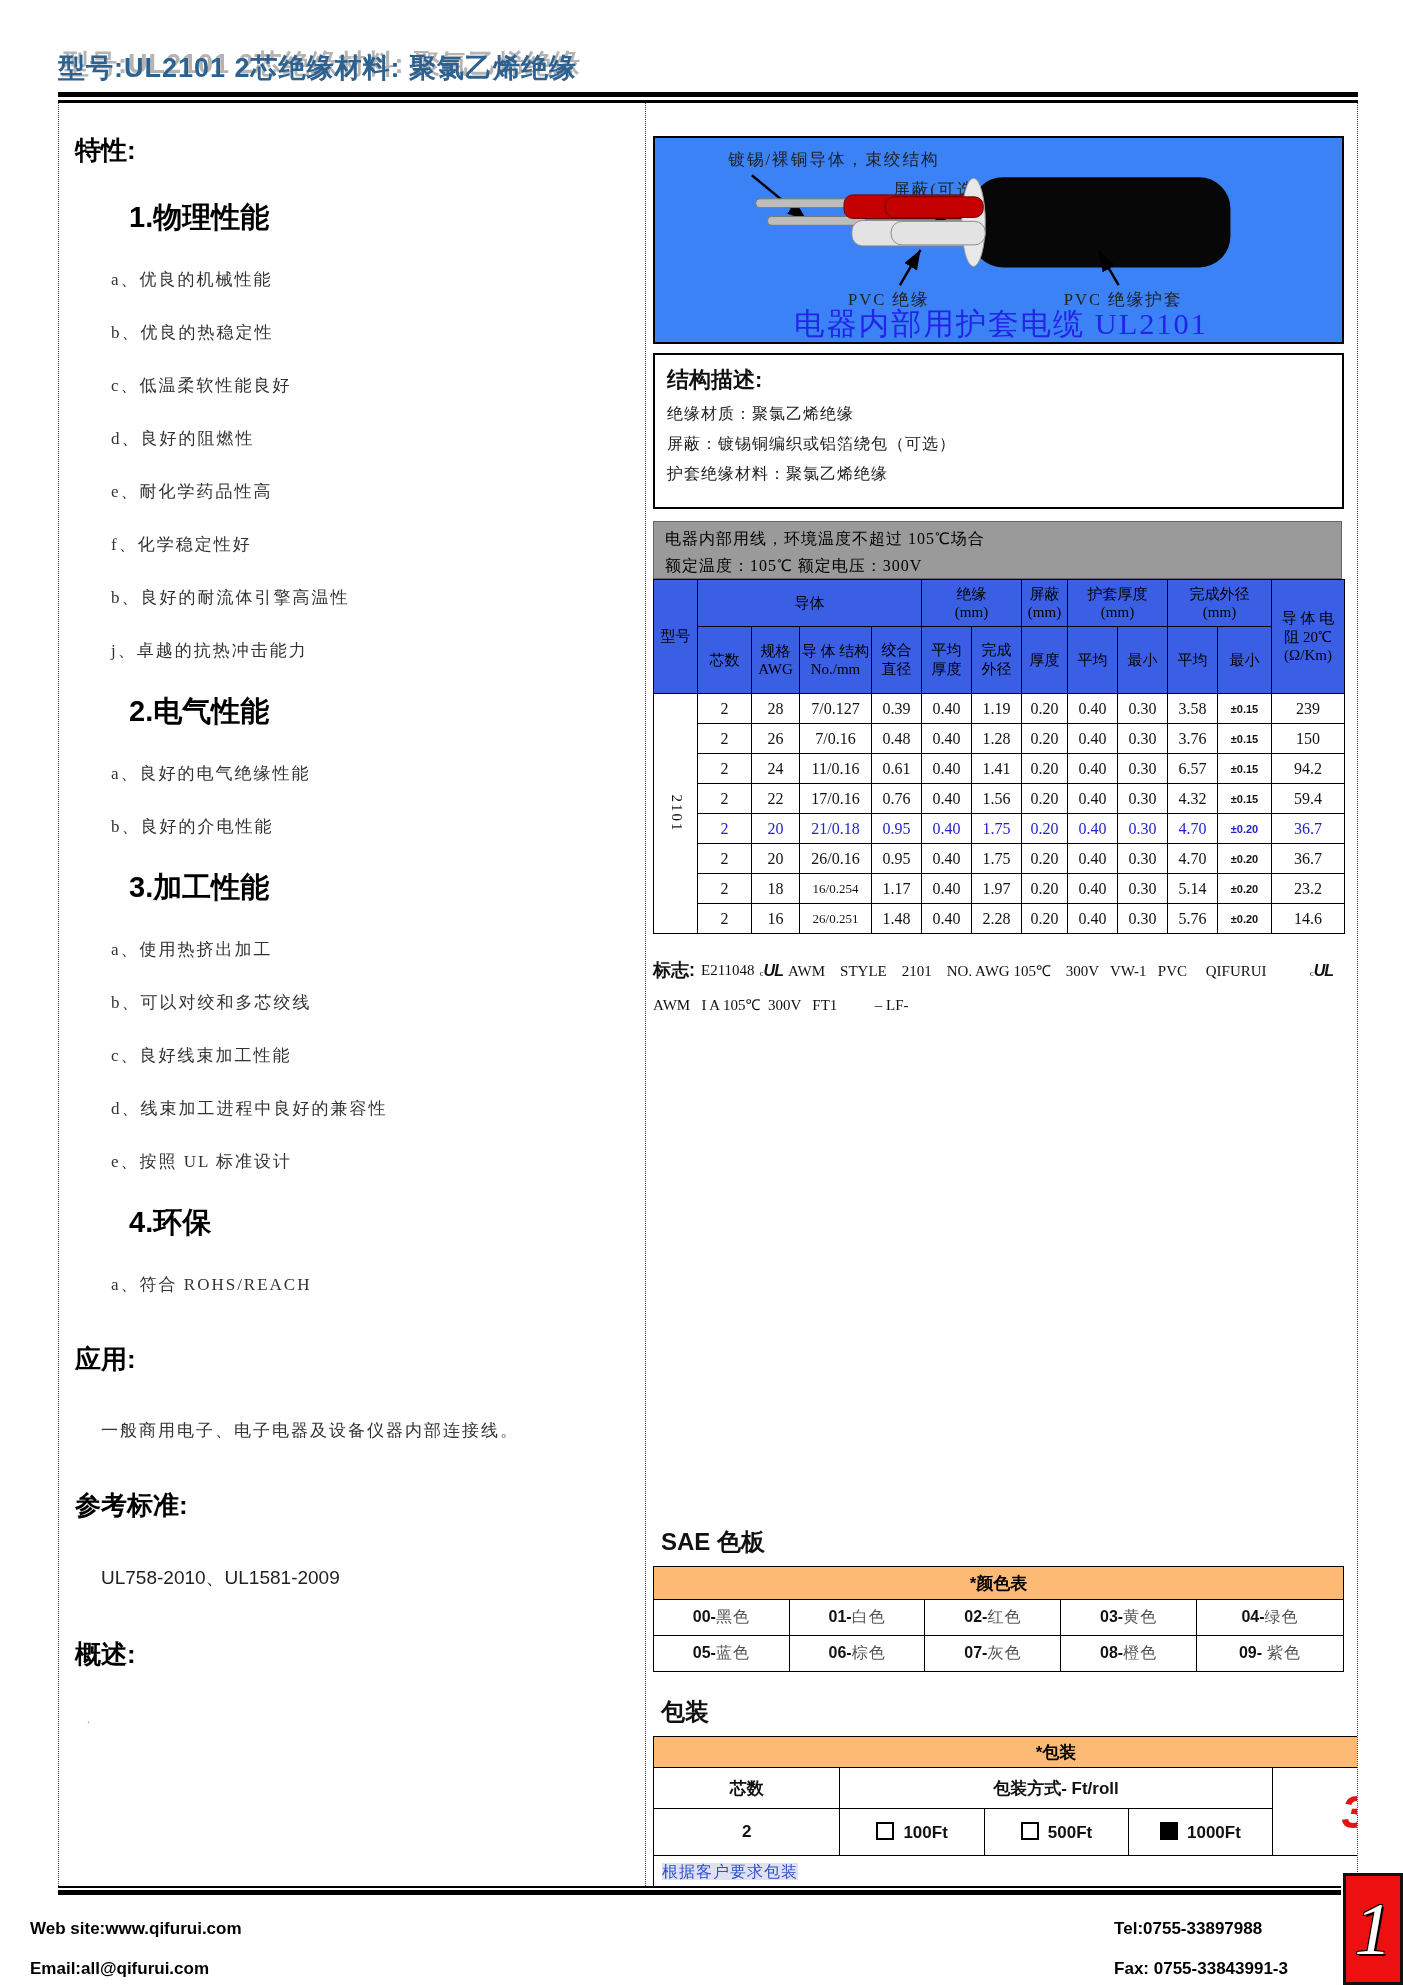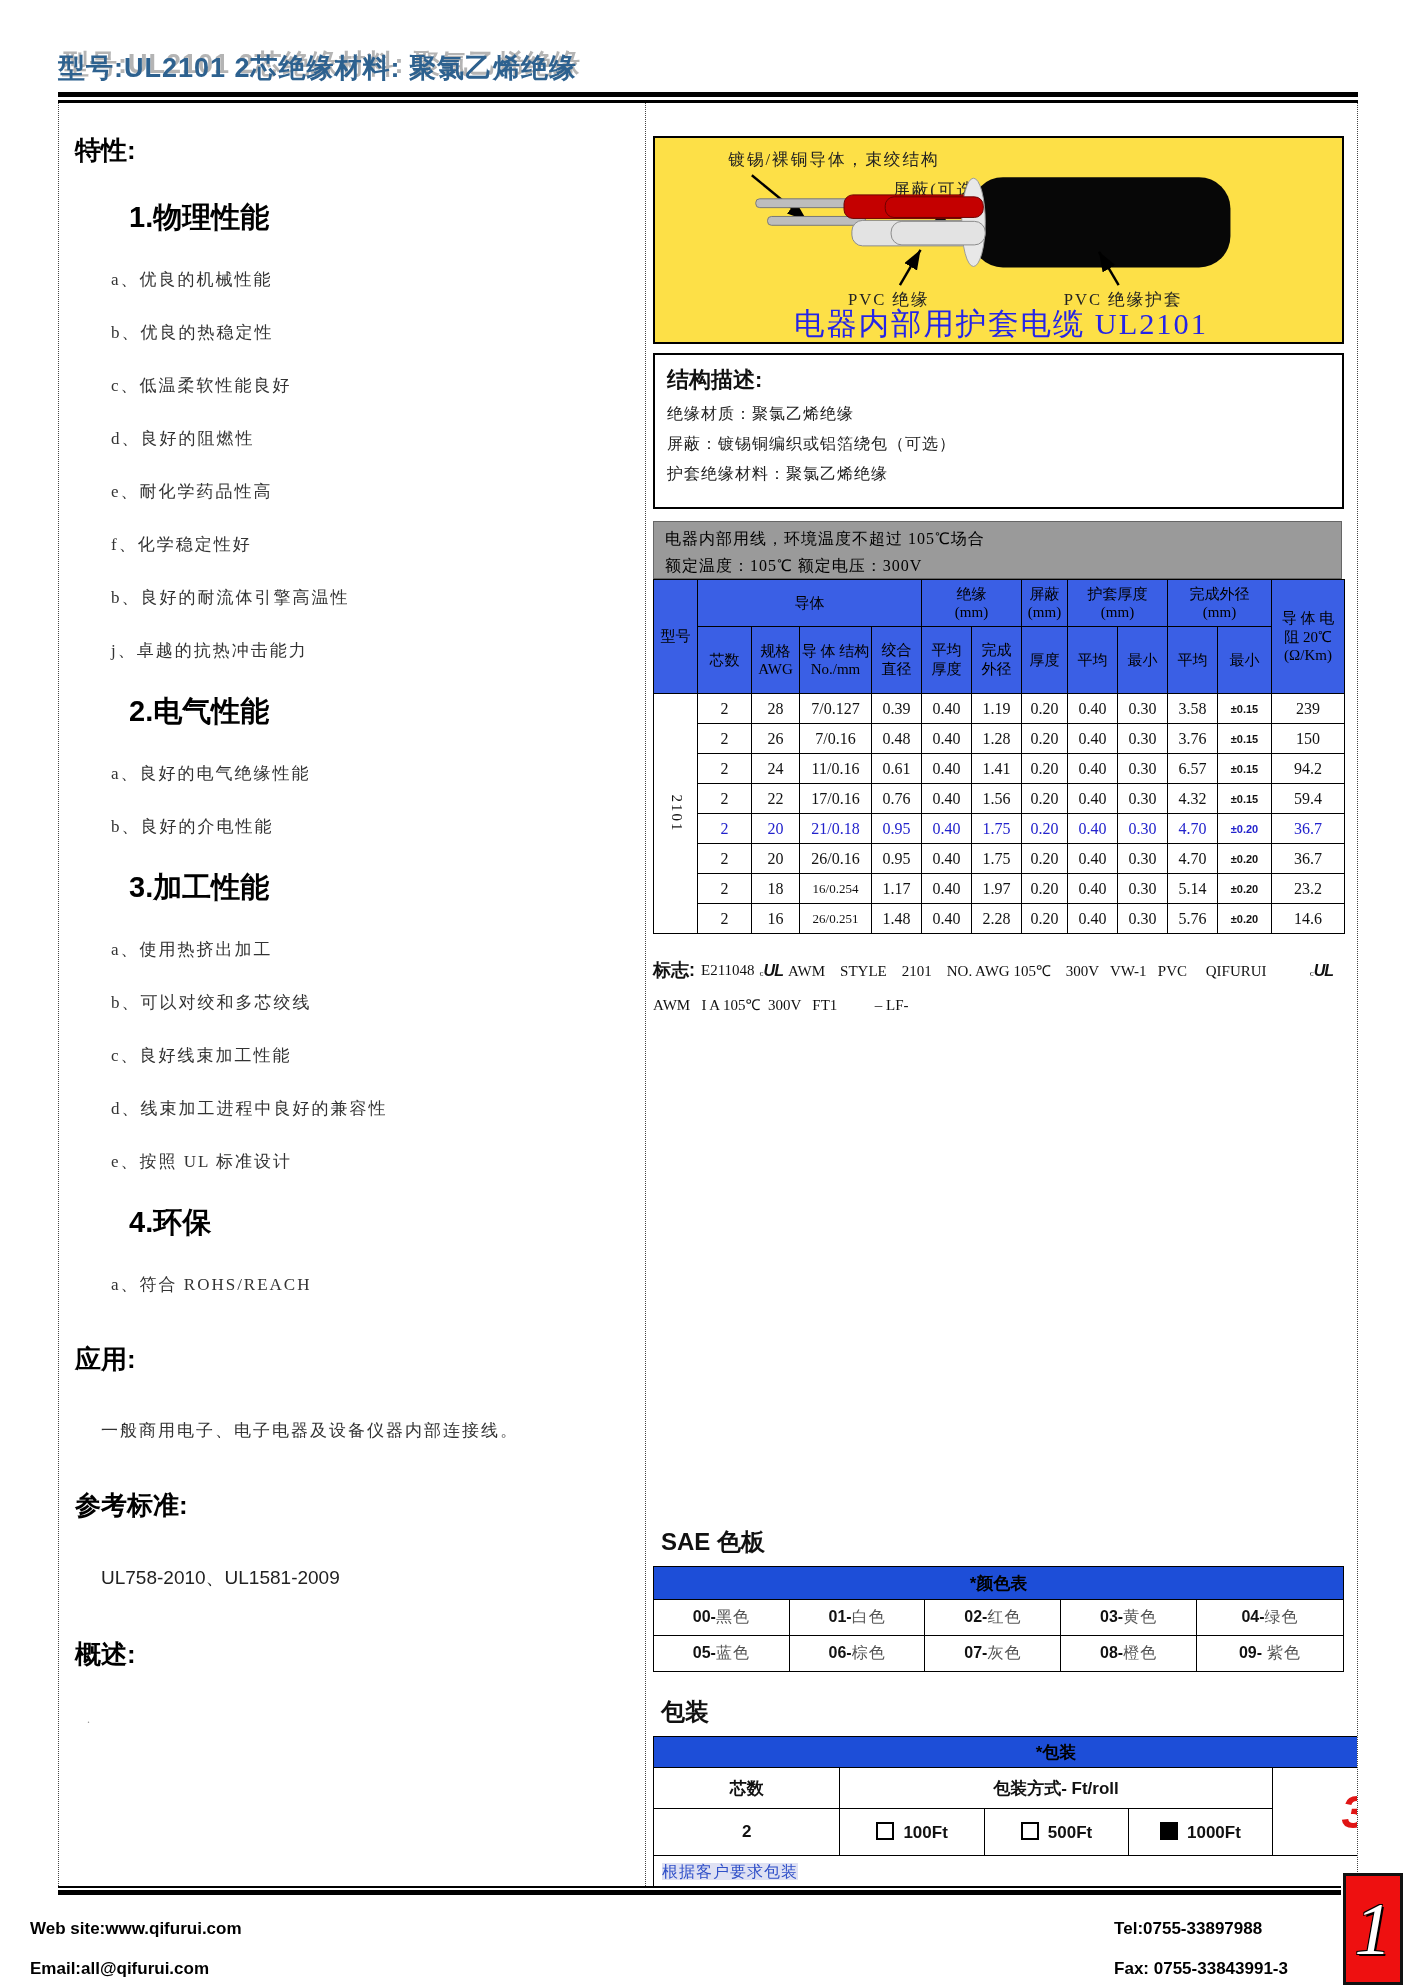--- a/index.html
+++ b/index.html
@@ -26,21 +26,21 @@
   .feature-heading{font-family:"Liberation Sans", sans-serif;font-weight:bold;font-size:29px;
                    margin:30px 0 6px 54px;color:#000;}
   .feature-item{font-size:17px;margin:30px 0 0 36px;color:#333;letter-spacing:2px;}
   .app-h{font-family:"Liberation Sans", sans-serif;font-weight:bold;font-size:26px;
          margin:46px 0 0 0;color:#000;}
   .app-t{font-size:17px;margin:42px 0 0 26px;color:#333;letter-spacing:2px;}
   .ref-t{font-family:"Liberation Sans", sans-serif;font-size:19px;color:#222;letter-spacing:0;}
   .tiny-dot{font-size:12px;color:#999;margin:40px 0 0 12px;}
 
   
-  .diagram-box{width:687px;height:204px;border:2px solid #000;margin-top:33px;background:#fde047;}
+  .diagram-box{width:687px;height:204px;border:2px solid #000;margin-top:33px;background:#3b82f6;}
   .dlabel{font-size:17px;fill:#222;font-family:"Liberation Serif", serif;letter-spacing:2px;}
   .dtitle{font-size:31px;fill:#2424e8;font-family:"Liberation Serif", serif;letter-spacing:2px;}
 
   
   .struct-box{width:663px;height:136px;border:2px solid #000;margin-top:9px;padding:8px 12px;}
   .struct-h{font-family:"Liberation Sans", sans-serif;font-weight:bold;font-size:22px;margin:2px 0 6px 0;}
   .struct-line{font-size:16px;margin:9px 0 0 0;color:#222;letter-spacing:1px;}
 
   
   .gray-bar{width:665px;height:46px;background:#9a9a9a;border:1px solid #666;
@@ -73,21 +73,21 @@
   .mark-grow{flex:1;}
   .ul-badge{display:inline-flex;align-items:flex-end;margin:0 5px;}
   .ul-badge .c{font-size:9px;line-height:9px;}
   .ul-badge .ul{font-family:"Liberation Sans", sans-serif;font-weight:900;font-style:italic;
                 font-size:16px;letter-spacing:-1px;line-height:15px;}
   .mark-line2{margin-top:12px;white-space:pre-wrap;}
 
   
   .sec-label{font-family:"Liberation Sans", sans-serif;font-weight:bold;font-size:24px;margin:8px;}
   .sae-label{margin-top:512px;}
-  .band{background:#1d4ed8;font-family:"Liberation Sans", sans-serif;font-weight:bold;
+  .band{background:#fdba74;font-family:"Liberation Sans", sans-serif;font-weight:bold;
         font-size:17px;text-align:center;color:#000;}
   .sae{width:691px;margin-top:8px;}
   .sae th,.sae td{border:1px solid #000;text-align:center;}
   .sae th{height:30px;}
   .sae td{height:33px;font-size:16px;}
   .sae-code{font-family:"Liberation Sans", sans-serif;font-weight:bold;color:#111;}
   .sae-name{color:#555;letter-spacing:1px;}
 
   .pack-label{margin-top:24px;}
   .pack{width:806px;margin-top:6px;}

